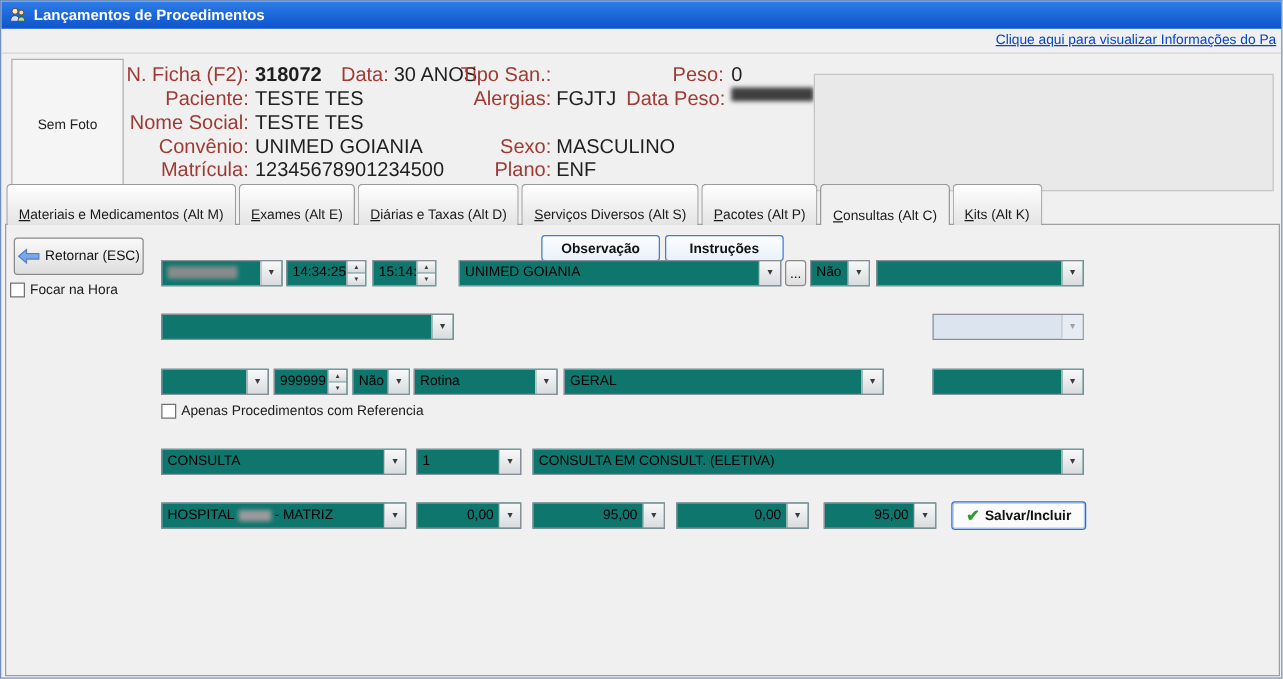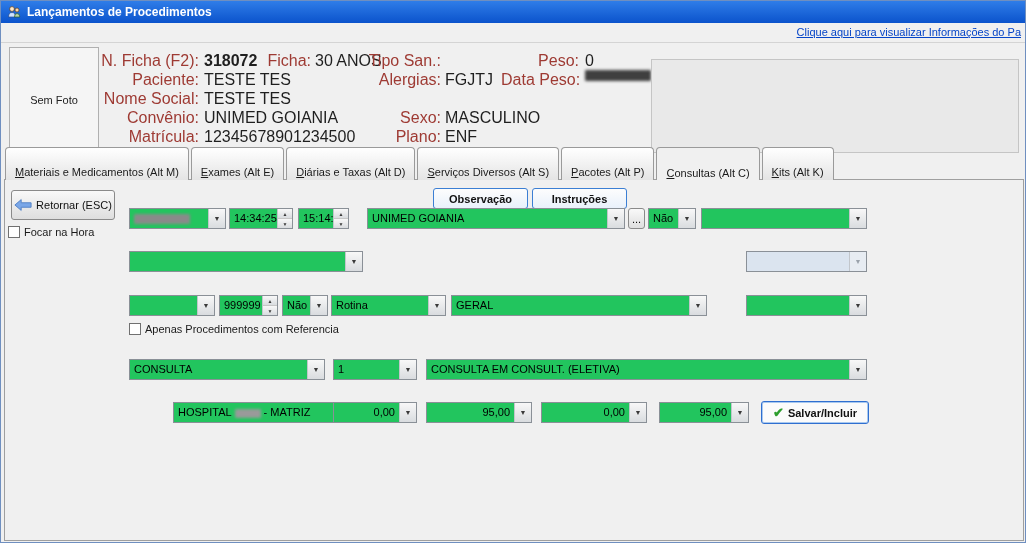--- a/index.html
+++ b/index.html
@@ -43,21 +43,21 @@
     border:1px solid #9a9a9a; border-bottom:none; border-radius:4px 4px 0 0;
     background:linear-gradient(#ffffff,#e4e4e4); margin-right:2px; white-space:nowrap; cursor:pointer;
   }
   .tab.active { height:20px; line-height:19px; background:#f0f0f0; position:relative; z-index:3; }
   .tab-panel {
     position:absolute; left:3px; top:178px; width:1020px; height:362px;
     border:1px solid #9f9f9f; background:#f0f0f0; z-index:1;
   }
   
   .combo {
-    position:absolute; height:21px; background:#22c55e;
+    position:absolute; height:21px; background:#0f766e;
     border:1px solid #8a9097; display:flex; z-index:4; cursor:pointer;
   }
   .combo .cv { flex:1; font-size:11px; line-height:19px; padding:0 4px; overflow:hidden; white-space:nowrap; color:#000; }
   .combo.num .cv { text-align:right; }
   .combo .da {
     width:17px; border-left:1px solid #c2c6cb;
     background:linear-gradient(#f8f8f8,#d9dcdf);
     display:flex; align-items:center; justify-content:center;
     font-size:7px; color:#3a3a3a;
   }
@@ -107,21 +107,21 @@
   <span class="lbl bold" style="left:203px;top:51px;">318072</span>
   <span class="lbl red-lbl ra" style="left:100px;top:70px;width:98px;">Paciente:</span>
   <span class="lbl" style="left:203px;top:70px;">TESTE TES</span>
   <span class="lbl red-lbl ra" style="left:100px;top:89px;width:98px;">Nome Social:</span>
   <span class="lbl" style="left:203px;top:89px;">TESTE TES</span>
   <span class="lbl red-lbl ra" style="left:100px;top:108px;width:98px;">Convênio:</span>
   <span class="lbl" style="left:203px;top:108px;">UNIMED GOIANIA</span>
   <span class="lbl red-lbl ra" style="left:100px;top:127px;width:98px;">Matrícula:</span>
   <span class="lbl" style="left:203px;top:127px;">12345678901234500</span>
 
-  <span class="lbl red-lbl ra" style="left:250px;top:51px;width:60px;">Ficha:</span>
+  <span class="lbl red-lbl ra" style="left:250px;top:51px;width:60px;">Data:</span>
   <span class="lbl" style="left:314px;top:51px;">30 ANOS</span>
 
   <span class="lbl red-lbl ra" style="left:360px;top:51px;width:80px;">Tipo San.:</span>
   <span class="lbl" style="left:444px;top:51px;"></span>
   <span class="lbl red-lbl ra" style="left:360px;top:70px;width:80px;">Alergias:</span>
   <span class="lbl" style="left:444px;top:70px;">FGJTJ</span>
   <span class="lbl red-lbl ra" style="left:360px;top:108px;width:80px;">Sexo:</span>
   <span class="lbl" style="left:444px;top:108px;">MASCULINO</span>
   <span class="lbl red-lbl ra" style="left:360px;top:127px;width:80px;">Plano:</span>
   <span class="lbl" style="left:444px;top:127px;">ENF</span>
@@ -272,21 +272,21 @@
     <span class="cv">CONSULTA EM CONSULT. (ELETIVA)</span>
     <span class="da">▼</span>
   </div>
 
   <span class="lbl" style="left:128px;top:388px;">Unidade</span>
   <span class="lbl" style="left:332px;top:388px;">Total CH</span>
   <span class="lbl" style="left:425px;top:388px;">Valor Convênio</span>
   <span class="lbl" style="left:540px;top:388px;">Valor Paciente</span>
   <span class="lbl" style="left:658px;top:388px;">Valor Total</span>
 
-  <div class="combo" style="left:128px;top:401px;width:196px;margin-left:44px;">
+  <div class="combo" style="left:128px;top:401px;width:196px;">
     <span class="cv"><span>HOSPITAL</span><span class="redact" style="width:26px;height:9px;background:#9a9a9a;margin:0 3px;"></span><span>- MATRIZ</span></span>
     <span class="da">▼</span>
   </div>
   <div class="combo num" style="left:332px;top:401px;width:84px;">
     <span class="cv">0,00</span>
     <span class="da">▼</span>
   </div>
   <div class="combo num" style="left:425px;top:401px;width:106px;">
     <span class="cv">95,00</span>
     <span class="da">▼</span>

